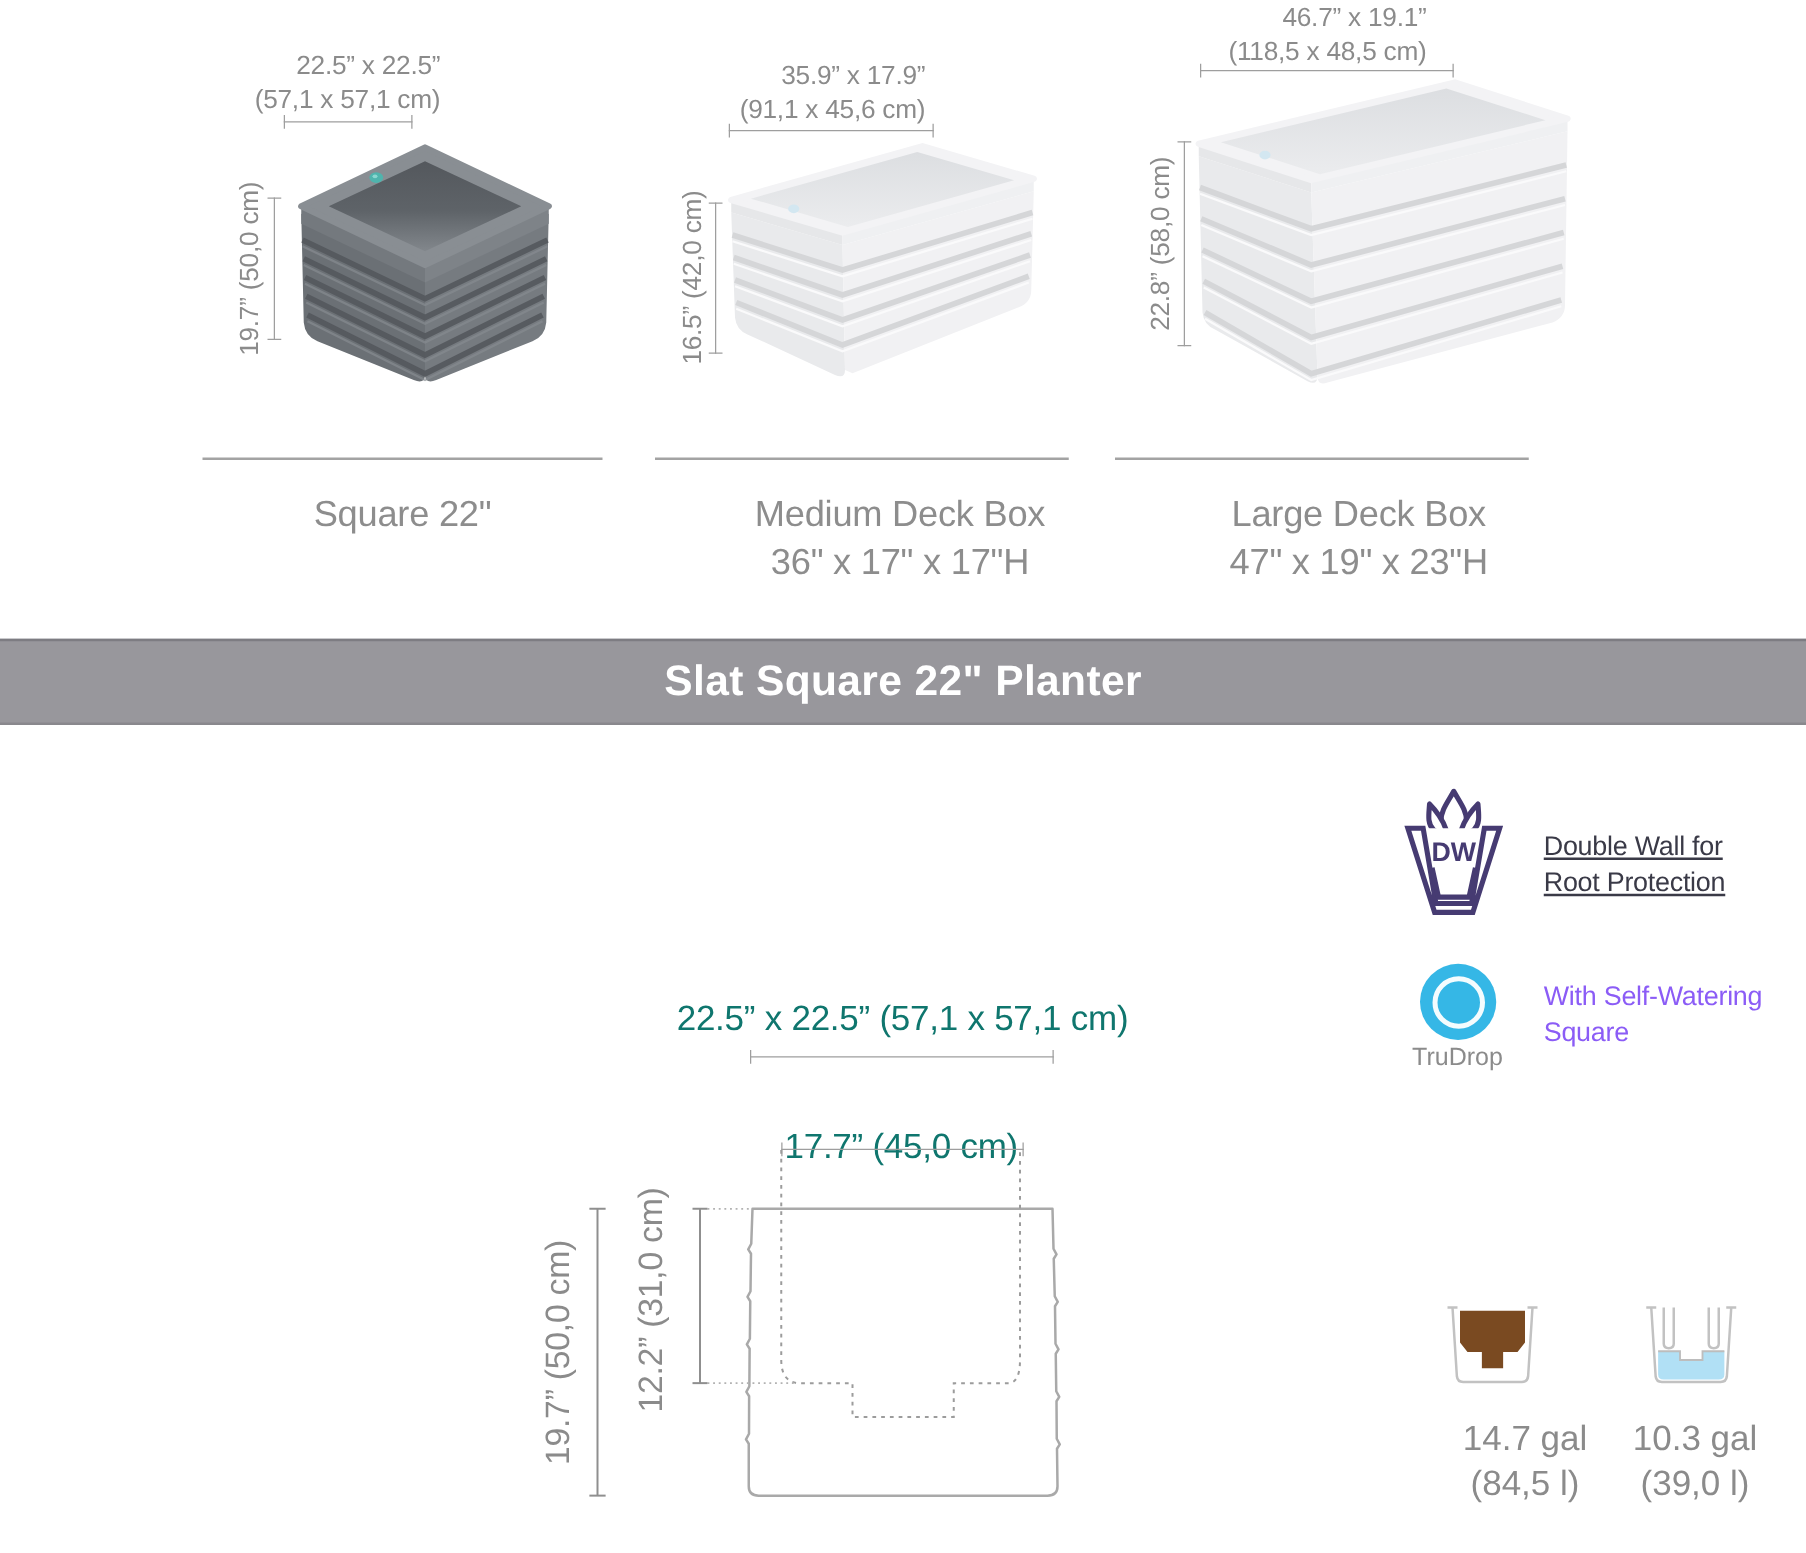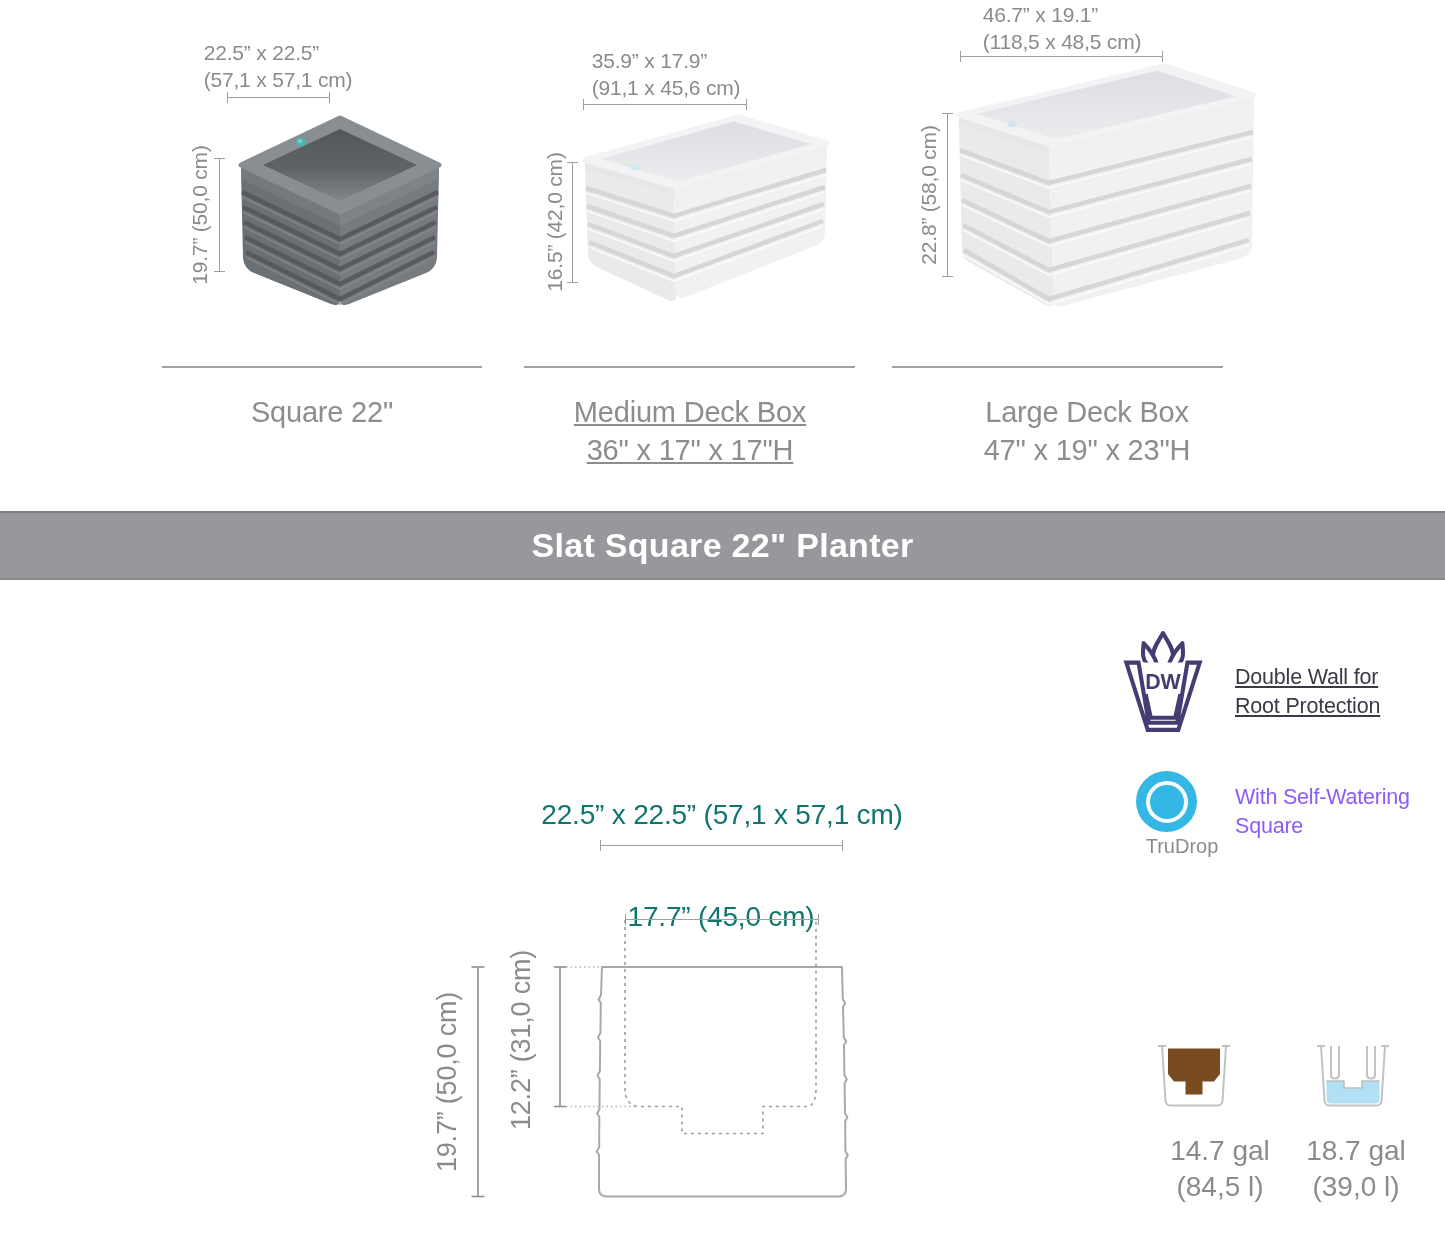--- a/index.html
+++ b/index.html
@@ -10,34 +10,34 @@
   
   .hdim{position:absolute;height:1px;background:#9e9e9e;}
   .hdim::before,.hdim::after{content:"";position:absolute;top:-5px;width:1px;height:11px;background:#9e9e9e;}
   .hdim::before{left:0;}
   .hdim::after{right:0;}
   .vdim{position:absolute;width:1px;background:#9e9e9e;}
   .vdim::before,.vdim::after{content:"";position:absolute;left:-5px;height:1px;width:11px;background:#9e9e9e;}
   .vdim::before{top:0;}
   .vdim::after{bottom:0;}
   
-  .fp-label{position:absolute;transform:translateX(-50%);text-align:left;font-size:21px;line-height:1.3;color:#8b8b8b;white-space:nowrap;letter-spacing:-0.2px;}
+  .fp-label{position:absolute;transform:translateX(-50%);text-align:right;font-size:21px;line-height:1.3;color:#8b8b8b;white-space:nowrap;letter-spacing:-0.2px;}
   .fp-label-lg{position:absolute;transform:translateX(-50%);text-align:center;font-size:28px;color:#0f766e;white-space:nowrap;letter-spacing:-0.2px;}
   .vlabel{position:absolute;transform:translate(-50%,-50%) rotate(-90deg);font-size:21px;color:#8b8b8b;white-space:nowrap;letter-spacing:-0.2px;}
   .vlabel-lg{position:absolute;transform:translate(-50%,-50%) rotate(-90deg);font-size:27px;color:#8b8b8b;white-space:nowrap;letter-spacing:-0.2px;}
   .divider{position:absolute;top:366px;height:2px;background:#a3a3a3;}
   .prod-name{position:absolute;top:393px;transform:translateX(-50%);text-align:center;font-size:29px;line-height:1.32;color:#8d8d8d;white-space:nowrap;letter-spacing:-0.2px;}
   .banner{position:absolute;left:0;top:511px;width:1445px;height:69px;background:#98979c;border-top:2px solid #7d7c82;border-bottom:2px solid #89888d;box-sizing:border-box;display:flex;align-items:center;justify-content:center;}
   .banner-title{color:#ffffff;font-size:34px;font-weight:600;letter-spacing:0.3px;}
   .feature-text{position:absolute;font-size:21.5px;line-height:29px;letter-spacing:-0.2px;}
   .feature-dark{color:#3a3a47;}
   .feature-gray{color:#8b5cf6;}
   .trudrop-circle{position:absolute;width:61px;height:61px;border-radius:50%;background:#35b7e6;display:flex;align-items:center;justify-content:center;}
   .trudrop-ring{width:34px;height:34px;border-radius:50%;border:4px solid rgba(255,255,255,0.95);}
-  .trudrop-label{position:absolute;transform:translateX(-50%);font-size:20px;color:#8b8b8b;margin-left:16px;}
+  .trudrop-label{position:absolute;transform:translateX(-50%);font-size:20px;color:#8b8b8b;}
   .cap-text{position:absolute;transform:translateX(-50%);text-align:center;font-size:28px;line-height:36px;color:#8b8b8b;white-space:nowrap;}
   svg{position:absolute;overflow:visible;}
 </style>
 </head>
 <body>
 
 <div id="stage">
 
   <div class="fp-label" style="left:278px;top:39px;">
     <div>22.5” x 22.5”</div>
@@ -153,21 +153,21 @@
     <ellipse cx="62" cy="60" rx="4.5" ry="3.5" fill="#d3e7f1"></ellipse>
   </svg>
 
   <div class="divider" style="left:162px;width:320px;"></div>
   <div class="divider" style="left:524px;width:331px;"></div>
   <div class="divider" style="left:892px;width:331px;"></div>
 
   <div class="prod-name" style="left:322px;">
     <div>Square 22"</div>
   </div>
-  <div class="prod-name" style="left:690px;text-decoration:underline;">
+  <div class="prod-name" style="left:720px;">
     <div>Medium Deck Box</div>
     <div>36" x 17" x 17"H</div>
   </div>
   <div class="prod-name" style="left:1087px;">
     <div>Large Deck Box</div>
     <div>47" x 19" x 23"H</div>
   </div>
 
   <div class="banner">
     <div class="banner-title">Slat Square 22" Planter</div>
@@ -253,17 +253,17 @@
       <path d="M53,2 V31 Q53,34.5 57,34.5 Q61,34.5 61,31 V2"></path>
     </g>
     <path d="M12.5,37 H30 V44 H48 V37 H65.5" stroke="#bdbdbd" stroke-width="1.5" fill="none"></path>
   </svg>
 
   <div class="cap-text" style="left:1196px;top:1133px;margin-left:24px;">
     <div>14.7 gal</div>
     <div>(84,5 l)</div>
   </div>
   <div class="cap-text" style="left:1356px;top:1133px;">
-    <div>18.7 gal</div>
+    <div>10.3 gal</div>
     <div>(39,0 l)</div>
   </div>
 
 </div>
 
 </body></html>

